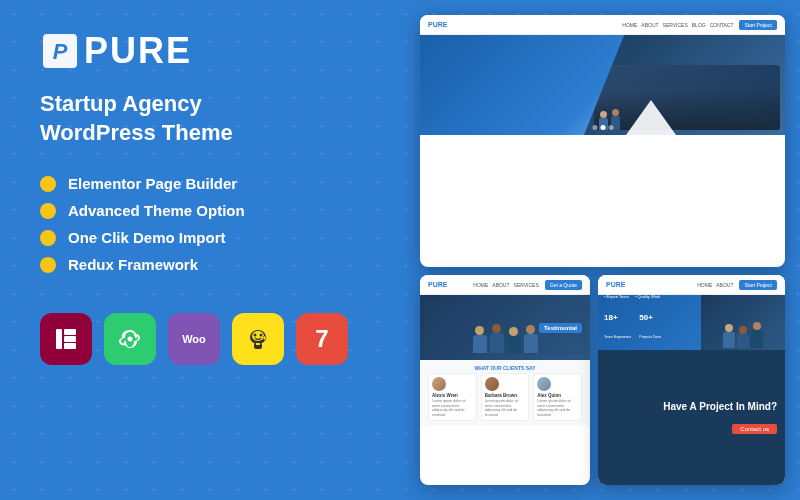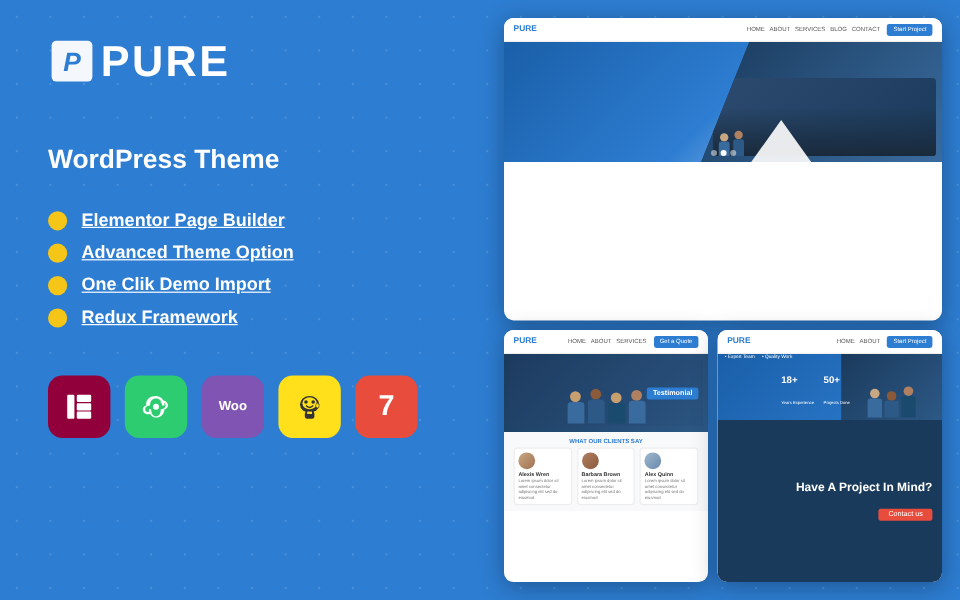--- a/index.html
+++ b/index.html
@@ -78,21 +78,20 @@
       margin-bottom: 30px;
     }
 
     .features-list li {
       display: flex;
       align-items: center;
       margin-bottom: 10px;
       font-size: 15px;
       font-weight: 600;
       color: #fff;
-      text-decoration: underline;
     }
 
     .bullet-icon {
       width: 16px;
       height: 16px;
       border-radius: 50%;
       background: #f5c518;
       margin-right: 12px;
       flex-shrink: 0;
       display: inline-block;
@@ -334,21 +333,21 @@
       <div class="logo-icon">
         <svg width="38" height="38" viewBox="0 0 38 38">
           <rect x="2" y="2" width="34" height="34" rx="4" fill="white" opacity="0.95"></rect>
           <text x="19" y="27" text-anchor="middle" font-size="22" font-weight="900" fill="#2d7dd2" font-style="italic" font-family="Arial">P</text>
         </svg>
       </div>
       <span class="logo-text">Pure</span>
     </div>
 
     <div class="theme-title">
-      <br>
+      <span>Startup Agency</span><br>
       <span>WordPress Theme</span>
     </div>
 
     <ul class="features-list">
       <li>
         <span class="bullet-icon"></span>
         <span>Elementor Page Builder</span>
       </li>
       <li>
         <span class="bullet-icon"></span>
@@ -522,21 +521,21 @@
           </div>
 
           <div class="mock-industry">
             <div style="z-index:2;position:relative;">
 
               <div style="display:flex;gap:6px;margin-top:4px;">
                 <div style="color:white;font-size:4px;">• Expert Team</div>
                 <div style="color:white;font-size:4px;">• Quality Work</div>
               </div>
 
-              <div class="mock-stats" style="margin-top:5px;padding:2px 0;background:transparent;display:flex;gap:8px;margin-left:47px;">
+              <div class="mock-stats" style="margin-top:5px;padding:2px 0;background:transparent;display:flex;gap:8px;">
                 <div style="color:white;"><span style="font-size:8px;font-weight:900;">18+</span><br><span style="font-size:3.5px;">Years Experience</span></div>
                 <div style="color:white;"><span style="font-size:8px;font-weight:900;">50+</span><br><span style="font-size:3.5px;">Projects Done</span></div>
               </div>
             </div>
 
             <div style="position:absolute;right:0;top:0;width:45%;height:100%;background:linear-gradient(135deg,#1a3a5c,#2d5986);overflow:hidden;">
               <div style="width:100%;height:100%;display:flex;align-items:flex-end;justify-content:center;gap:2px;padding-bottom:2px;">
                 <div style="display:flex;flex-direction:column;align-items:center;">
                     <div style="width:8px;height:8px;border-radius:50%;background:#c8a882;"></div>
                     <div style="width:12px;height:16px;background:#3a6b9e;border-radius:2px 2px 0 0;"></div>

